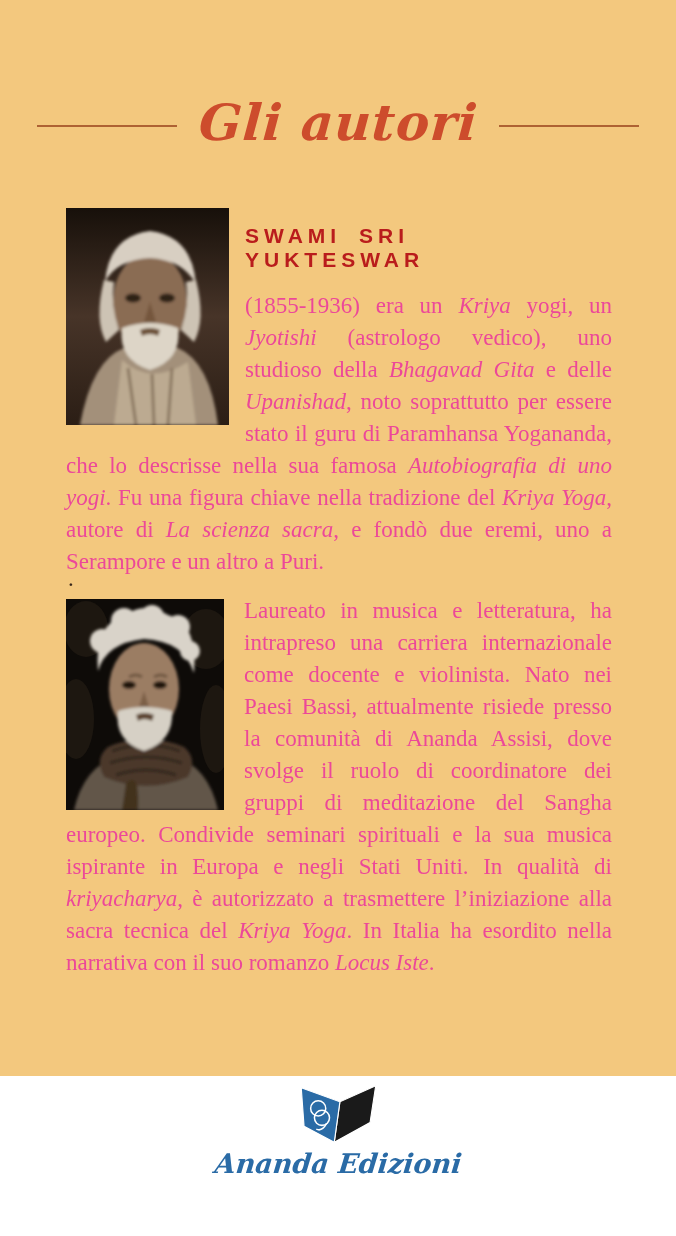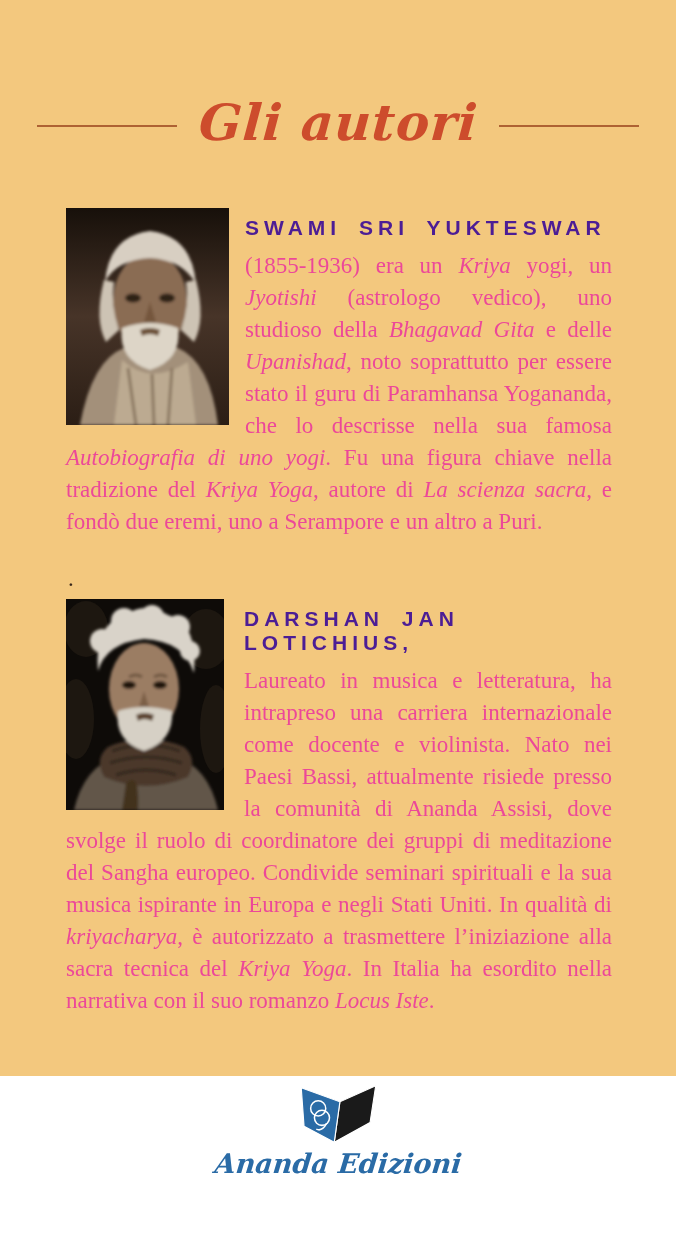--- a/index.html
+++ b/index.html
@@ -17,24 +17,24 @@
           line-height:1;padding-bottom:6px;}
 
   
   .author{position:absolute;left:66px;width:546px;color:#38261a;}
   .author-1{top:204px;}
   .author-2{top:595px;}
   .photo{float:left;overflow:hidden;background:#1c140e;}
   .photo-1{width:163px;height:217px;margin:4px 16px 6px 0;}
   .photo-2{width:158px;height:211px;margin:4px 20px 6px 0;}
   .photo svg{display:block;width:100%;height:100%;}
-  .author-name{margin:4px;padding:8px 0 6px 0;
+  .author-name{margin:12px;padding:8px 0 6px 0;
           font-family:"Liberation Sans",sans-serif;font-weight:700;
           font-size:21px;line-height:24px;letter-spacing:5px;word-spacing:7px;
-          color:#4c1d95;}
+          color:#b91c1c;}
   .bio{margin:0;font-size:23px;line-height:32px;text-align:justify;
           color:#ec4899;}
   .bio i{font-style:italic;}
 
   .stray{position:absolute;left:68px;top:566px;font-size:23px;color:#38261a;}
 
   
   .footer{position:absolute;left:0;top:1076px;width:676px;height:160px;background:#ffffff;
           display:flex;flex-direction:column;align-items:center;}
   .logo-book{margin-top:6px;width:96px;height:66px;}
@@ -120,21 +120,20 @@
           <circle cx="124" cy="52" r="10" fill="#d9d3c9"></circle>
           <ellipse cx="63" cy="86" rx="7" ry="4" fill="#241709"></ellipse>
           <ellipse cx="94" cy="86" rx="7" ry="4" fill="#241709"></ellipse>
           <path d="M63,78 Q70,74 76,78 M88,78 Q95,74 101,78" stroke="#6e5640" stroke-width="3" fill="none"></path>
           <path d="M78,92 L83,108 L73,108 Z" fill="#7b5f46"></path>
           <path d="M52,112 Q78,104 106,112 Q108,142 78,152 Q48,142 52,112 Z" fill="#d6d0c5"></path>
           <path d="M70,116 Q78,112 88,116 L86,122 Q78,118 72,122 Z" fill="#5b422e"></path>
         </g>
       </svg>
     </div>
-    <h2 class="author-name">DARSHAN JAN LOTICHIUS,</h2>
     <p class="bio">Laureato in musica e letteratura, ha intrapreso una carriera internazionale come docente e violinista. Nato nei Paesi Bassi, attualmente risiede presso la comunità di Ananda Assisi, dove svolge il ruolo di coordinatore dei gruppi di meditazione del Sangha europeo. Condivide seminari spirituali e la sua musica ispirante in Europa e negli Stati Uniti. In qualità di <i>kriyacharya</i>, è autorizzato a trasmettere l’iniziazione alla sacra tecnica del <i>Kriya Yoga</i>. In Italia ha esordito nella narrativa con il suo romanzo <i>Locus Iste</i>.</p>
   </section>
 
   <footer class="footer">
     <svg class="logo-book" viewBox="0 0 100 70">
       <path d="M90,4 L52,21 L46,64 L84,43 Z" fill="#1a1a1a" stroke="#ffffff" stroke-width="1.2"></path>
       <path d="M11,6 L52,21 L46,64 L14,47 Z" fill="#2a6ba6" stroke="#ffffff" stroke-width="1.2"></path>
       <g stroke="#ffffff" stroke-width="1.6" fill="none">
         <circle cx="29" cy="28" r="8"></circle>
         <circle cx="33" cy="38" r="8"></circle>

